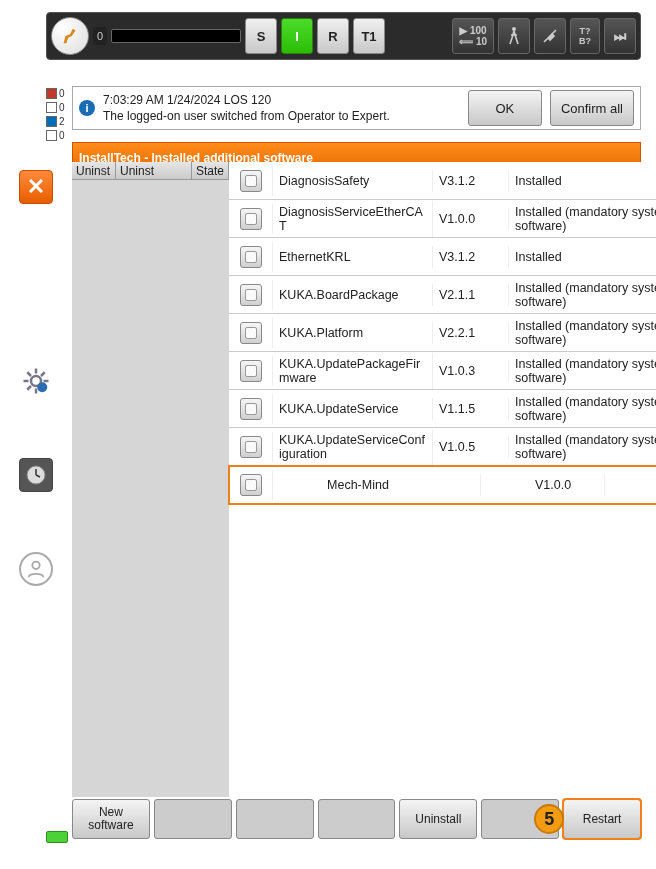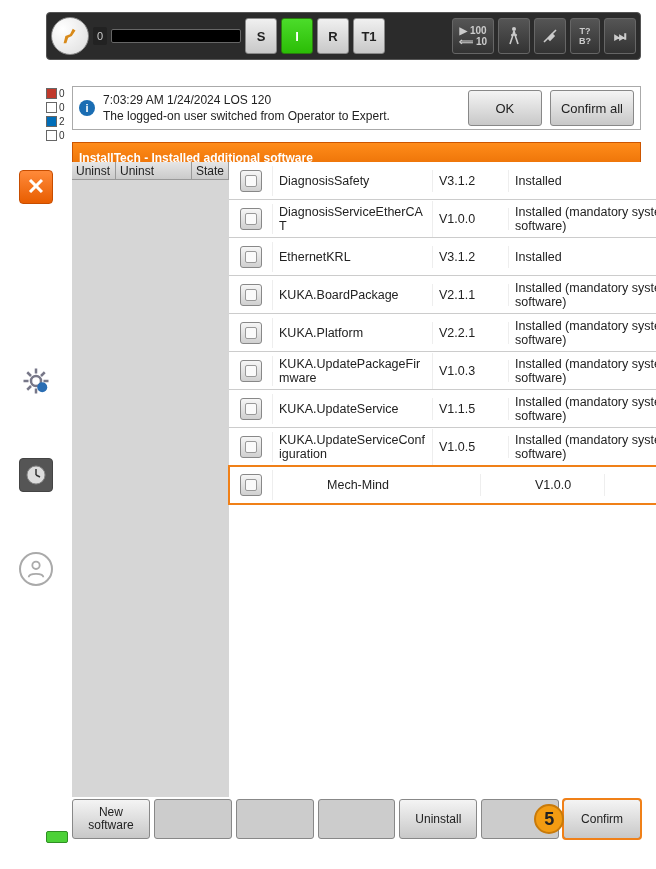--- a/index.html
+++ b/index.html
@@ -232,21 +232,21 @@
   <div class="b-btn">
         <span style="white-space:pre-line;">New<br>software</span>
       </div>
   <div class="b-btn blank"></div>
   <div class="b-btn blank"></div>
   <div class="b-btn blank"></div>
   <div class="b-btn">Uninstall</div>
   <div class="b-btn blank" style="position:relative;">
     <div class="callout" style="right:-6px; top:4px;">5</div>
   </div>
-  <div class="b-btn highlight">Confirm</div>
+  <div class="b-btn highlight">Restart</div>
 </div>
 
 <div class="leftcol">
   <div class="left-icon li-close">✕</div>
   <div style="height:40px;"></div>
   <div class="left-icon li-gear">
     <svg width="30" height="30" viewBox="0 0 24 24">
           <circle cx="12" cy="12" r="4" fill="none" stroke="#778" stroke-width="2"></circle>
           <g stroke="#778" stroke-width="2">
             <line x1="12" y1="2" x2="12" y2="6"></line>

